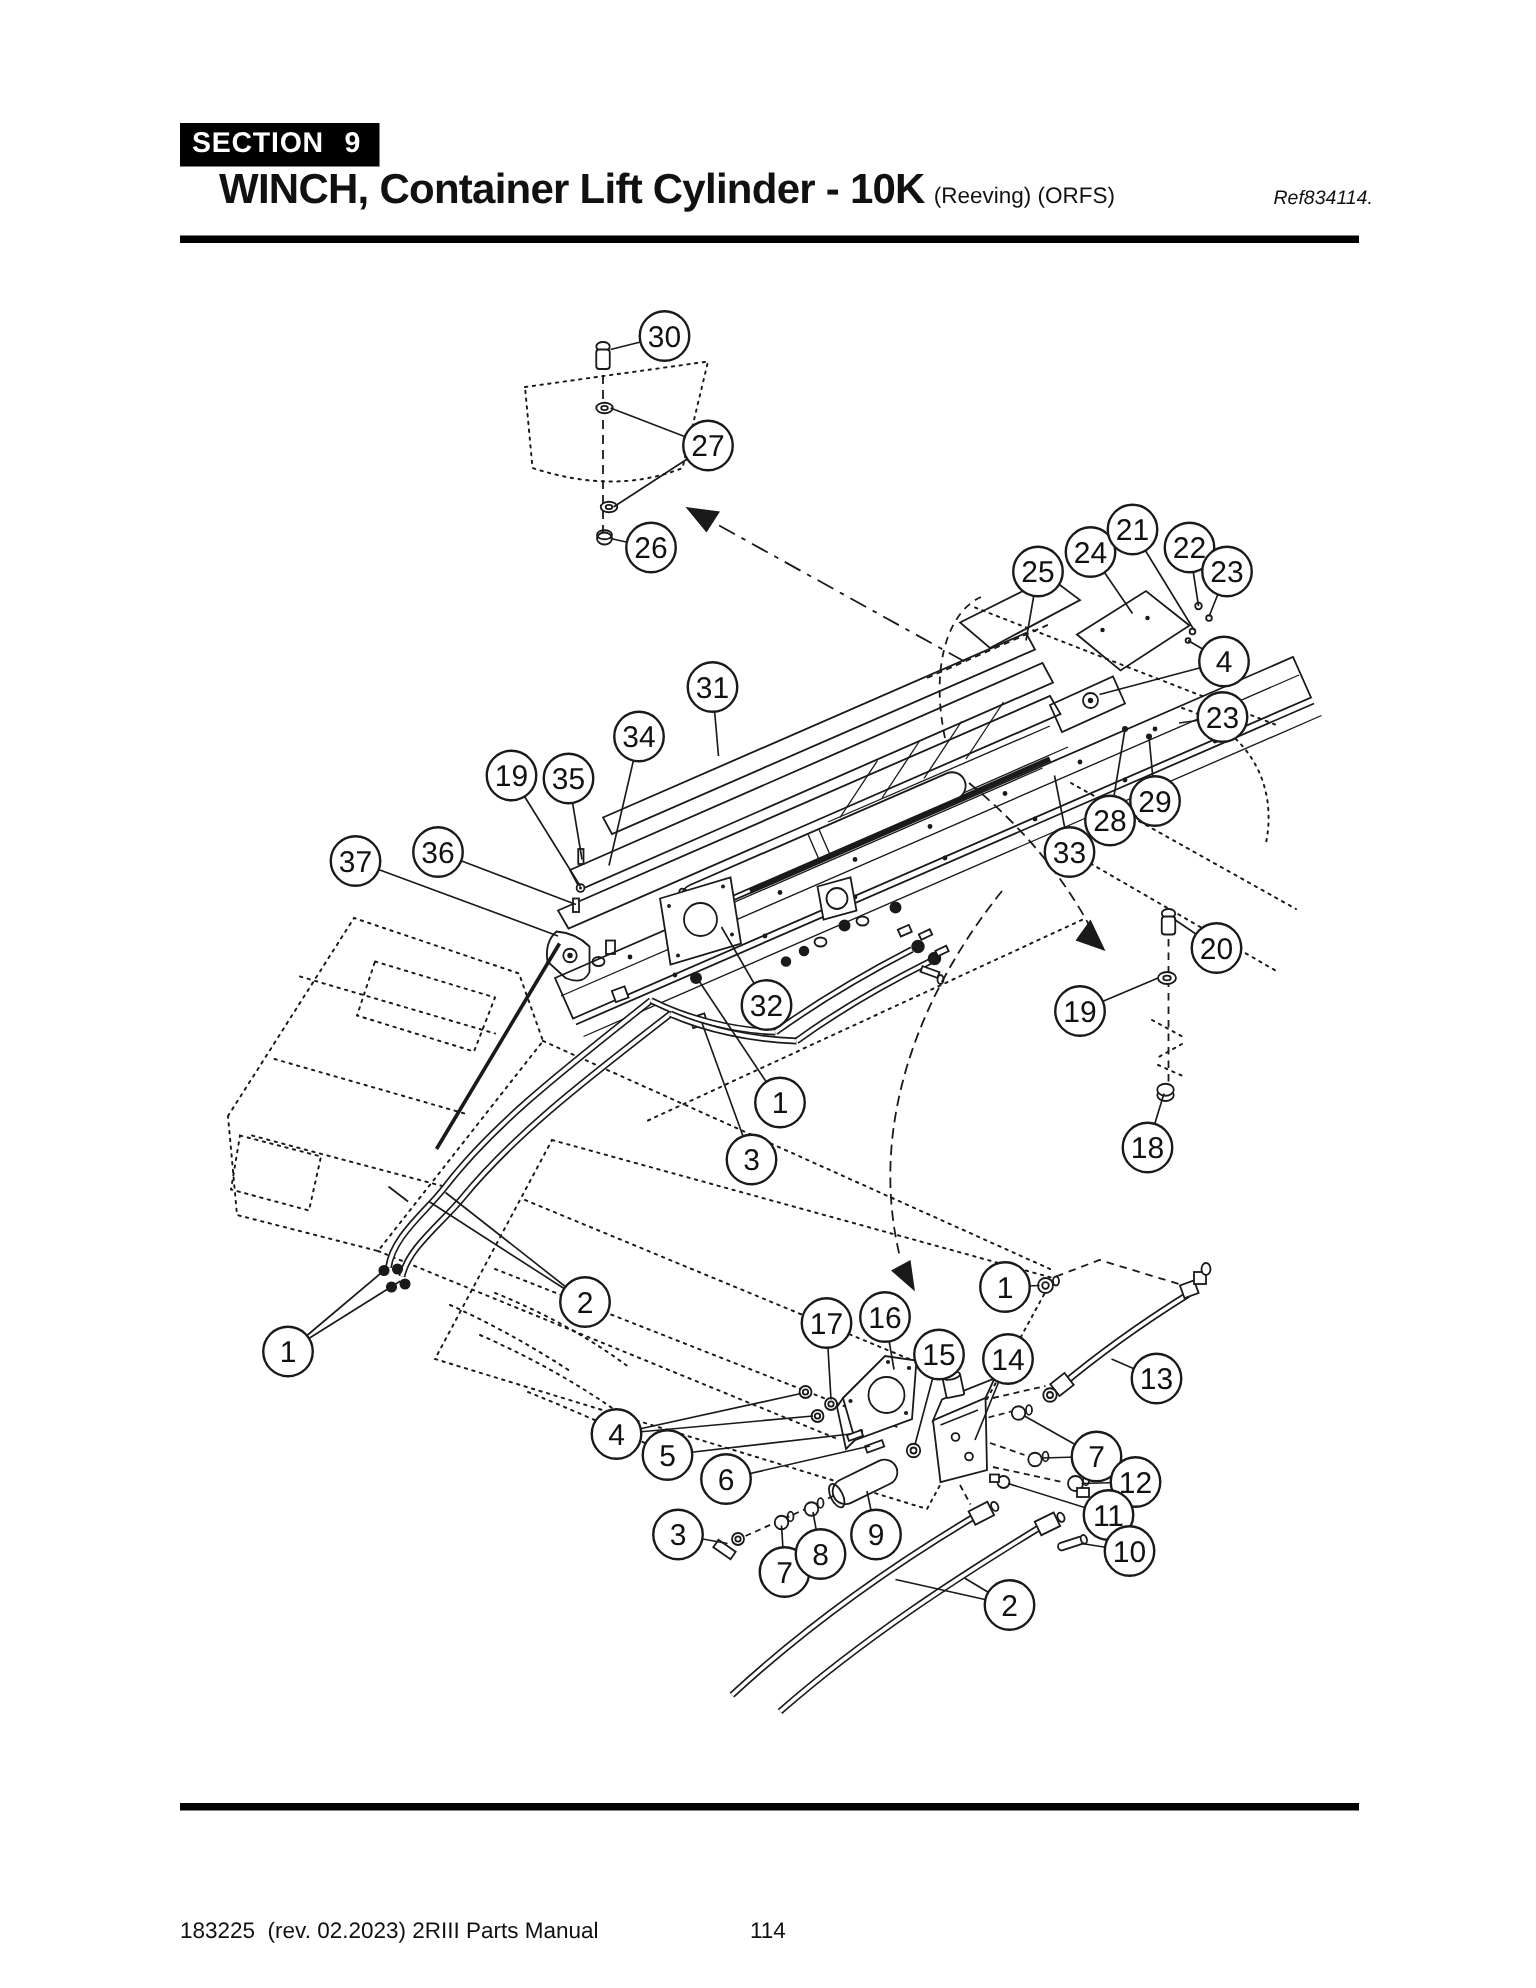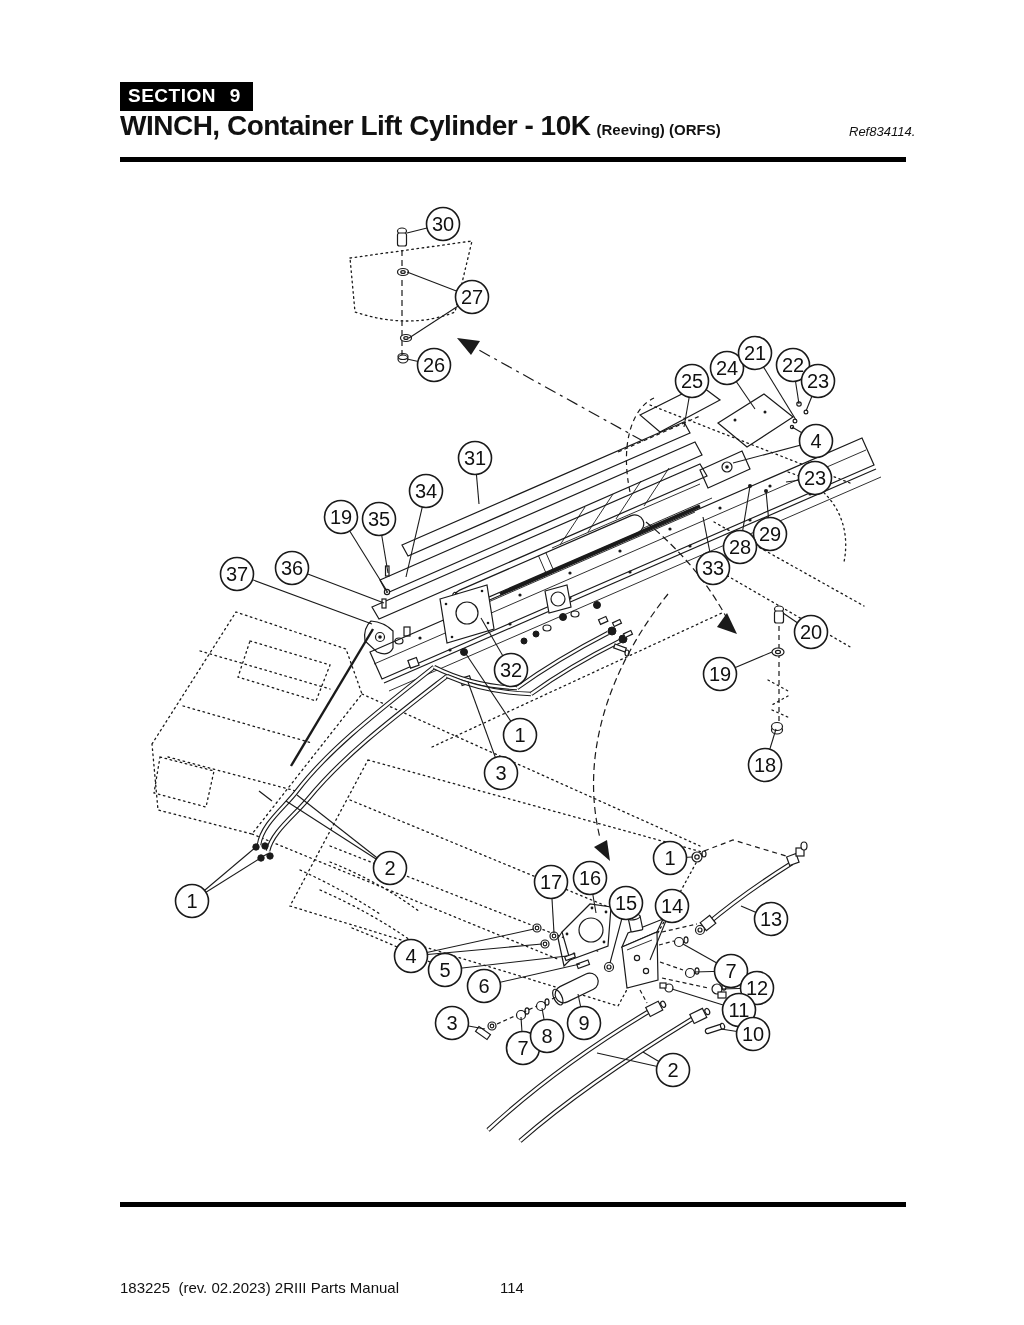--- a/index.html
+++ b/index.html
@@ -2,22 +2,22 @@
 <html><head>
 <meta charset="utf-8">
 <style>
   html,body{margin:0;padding:0;background:#ffffff;}
   .page{position:relative;width:936px;height:1325px;background:#ffffff;overflow:hidden;
         font-family:"Liberation Sans",sans-serif;color:#111;}
   
   .section-badge{position:absolute;left:120px;top:82px;background:#000;color:#fff;
       font-size:19px;font-weight:bold;padding:3px 12px 4px 8px;letter-spacing:.5px;word-spacing:8px;}
   .title-row{position:absolute;left:120px;top:110px;width:786px;white-space:nowrap;}
-  .doc-title{font-size:28px;font-weight:bold;letter-spacing:-.5px;}
-  .doc-title-suffix{font-size:15px;font-weight:bold;margin-left:6px;}
+  .doc-title{font-size:28px;font-weight:bold;letter-spacing:-.5px;margin-left:26px;}
+  .doc-title-suffix{font-size:15px;font-weight:normal;margin-left:6px;}
   .doc-ref{position:absolute;left:713px;top:14px;font-size:13px;font-style:italic;font-weight:normal;margin-left:16px;}
   .rule{position:absolute;left:120px;width:786px;background:#000;}
   .rule-top{top:157px;height:5px;}
   .rule-bottom{top:1202px;height:5px;}
   
   .footer-text{position:absolute;top:1263px;font-size:15px;white-space:pre;margin-top:16px;}
   .footer-left{left:120px;}
   .footer-page{left:500px;}
   
   svg.diagram{position:absolute;left:0;top:0;}

